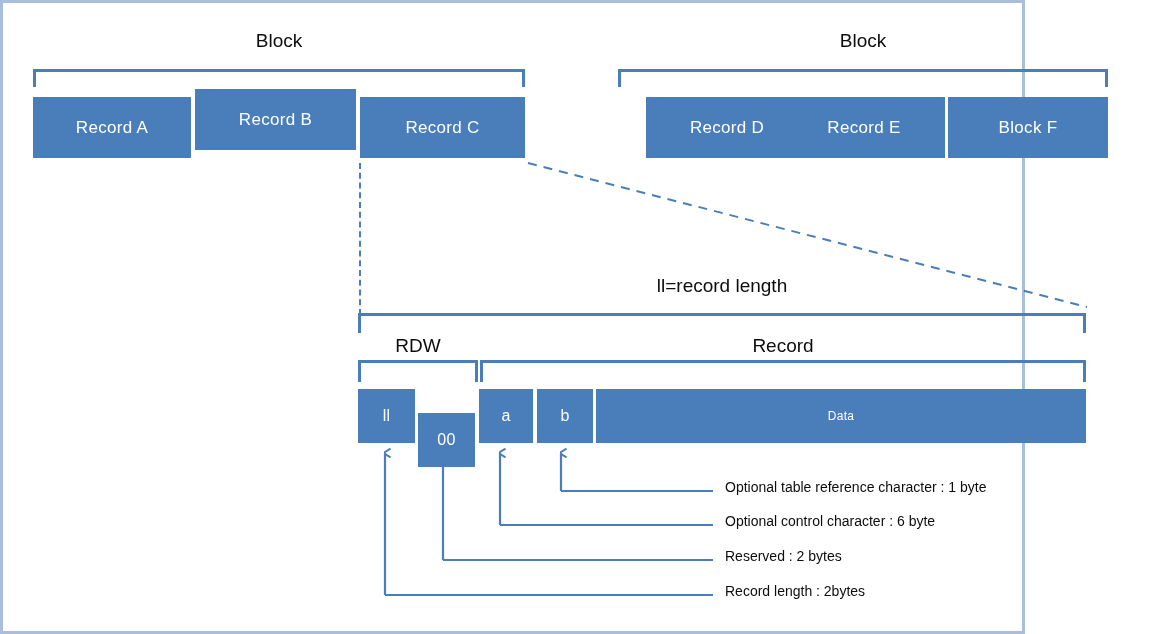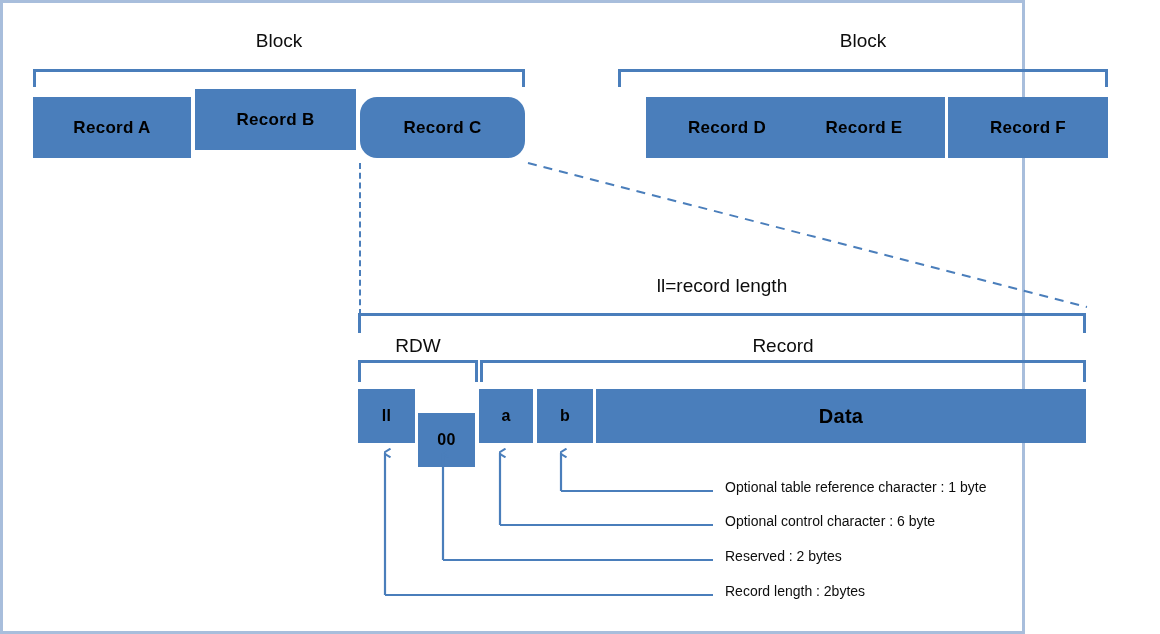--- a/index.html
+++ b/index.html
@@ -11,29 +11,29 @@
     position:relative;width:1025px;height:634px;
     box-sizing:border-box;
     border:3px solid #a8bedc;
     background:#ffffff;
   }
 
   
   .cell{
     position:absolute;
     background:#4a7ebb;
-    color:#000000;
-    font-weight:bold;
+    color:#ffffff;
+    font-weight:normal;
     display:flex;align-items:center;justify-content:center;
     letter-spacing:0.3px;
     box-sizing:border-box;
   }
   .cell.big{font-size:17px;}
   .cell.small{font-size:16px;}
-  .cell.data{font-size:20px;}
+  .cell.data{font-size:12px;}
 
   
   .lbl{
     position:absolute;
     color:#0d0d0d;
     font-size:19px;
     white-space:nowrap;
   }
   .lbl.center{text-align:center;}
   .legend-text{
@@ -74,33 +74,33 @@
   <div class="lbl center" style="left:30px;top:27px;width:492px;">Block</div>
 
   <div class="bracket" style="left:30px;top:66px;width:492px;">
     <div class="bar"></div>
     <div class="tick l"></div>
     <div class="tick r"></div>
   </div>
 
   <div class="cell big" style="left:30px;top:94px;width:158px;height:61px;">Record A</div>
   <div class="cell big" style="left:192px;top:86px;width:161px;height:61px;">Record B</div>
-  <div class="cell big" style="left:357px;top:94px;width:165px;height:61px;border-radius:17px;">Record C</div>
+  <div class="cell big" style="left:357px;top:94px;width:165px;height:61px;">Record C</div>
 
   <div class="lbl center" style="left:615px;top:27px;width:490px;">Block</div>
 
   <div class="bracket" style="left:615px;top:66px;width:490px;">
     <div class="bar"></div>
     <div class="tick l"></div>
     <div class="tick r"></div>
   </div>
 
   <div class="cell big" style="left:615px;top:94px;width:162px;height:61px;margin-left:28px;">Record D</div>
   <div class="cell big" style="left:780px;top:94px;width:162px;height:61px;">Record E</div>
-  <div class="cell big" style="left:945px;top:94px;width:160px;height:61px;">Record F</div>
+  <div class="cell big" style="left:945px;top:94px;width:160px;height:61px;">Block F</div>
 
   <div class="dash-v" style="left:356px;top:160px;height:152px;"></div>
 
   <svg class="dash-slant" style="left:0px;top:0px;" width="1160" height="634">
     <line x1="525" y1="160" x2="1084" y2="304" stroke="#4a7ebb" stroke-width="2" stroke-dasharray="9,7"></line>
   </svg>
 
   <div class="lbl center" style="left:355px;top:272px;width:728px;">ll=record length</div>
 
   <div class="bracket" style="left:355px;top:310px;width:728px;height:20px;">

